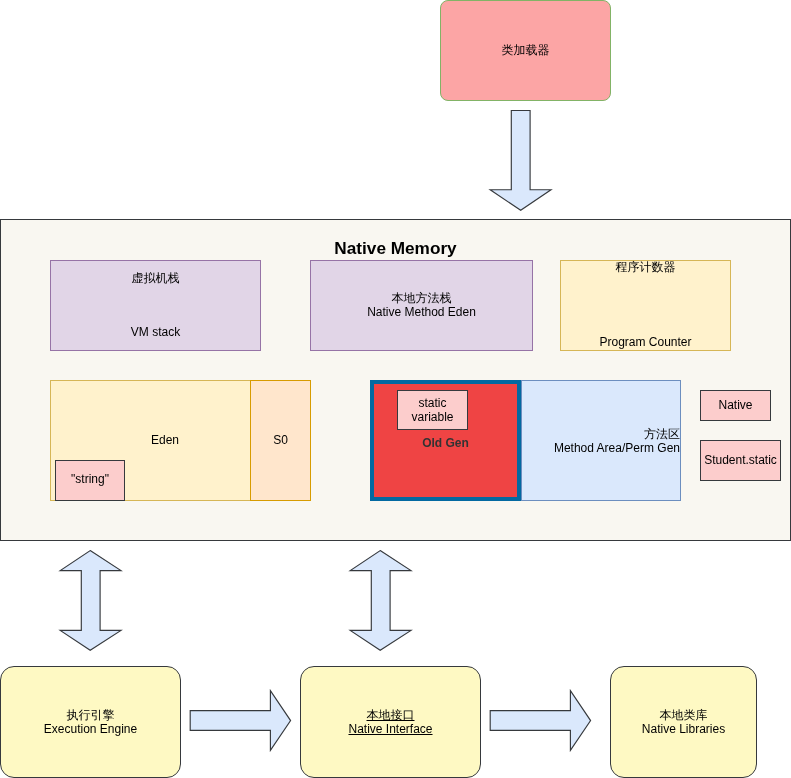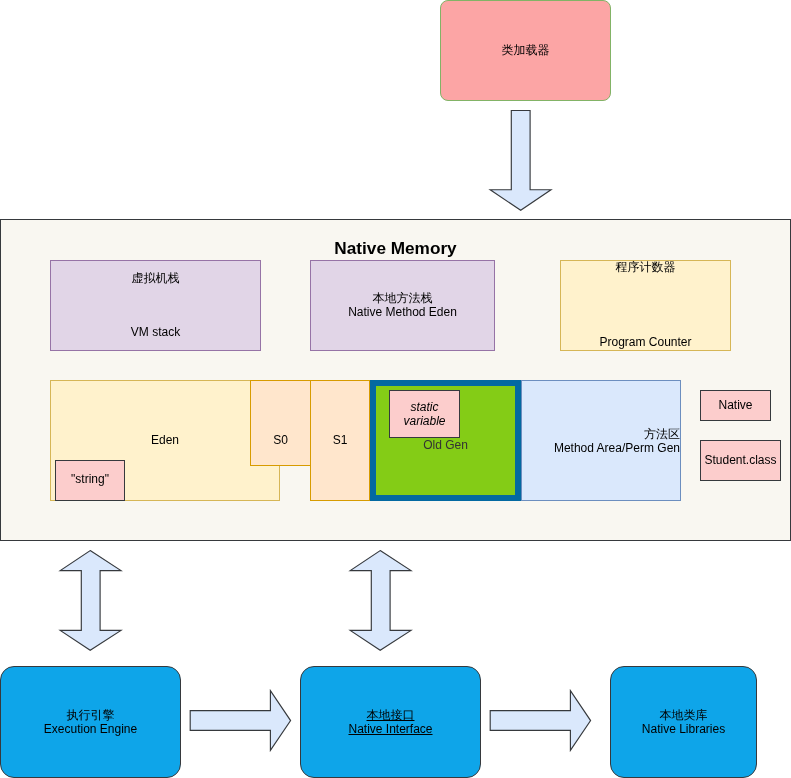--- a/index.html
+++ b/index.html
@@ -22,38 +22,38 @@
   
   #native-memory{position:absolute;box-sizing:border-box;left:0px;top:219px;width:791px;height:322px;
     background:#f9f7f1;border:1px solid #36393d;}
   #native-memory-title{position:absolute;left:0;top:238px;width:791px;
     text-align:center;font-size:17.2px;font-weight:bold;line-height:20px;}
 
   .purple{background:#e1d5e7;border:1px solid #9673a6;}
   .yellowbox{background:#fff2cc;border:1px solid #d6b656;justify-content:space-between;}
   .orangebox{background:#ffe6cc;border:1px solid #d79b00;}
   .bluebox{background:#dae8fc;border:1px solid #6c8ebf;align-items:flex-end;}
-  .greybox{background:#84cc16;border:6px solid #0369a1;}
+  .greybox{background:#ef4444;border:4px solid #0369a1;font-weight:bold;}
   .pinkbox{background:#fccdcc;border:1px solid #36393d;}
-  .beigebox{background:#0ea5e9;border:1px solid #36393d;border-radius:14px;}
+  .beigebox{background:#fef9c3;border:1px solid #36393d;border-radius:14px;}
 
   #vm-stack .t,#native-method-stack .t,#program-counter .t{position:relative;top:-1px;}
   #vm-stack{left:50px;top:260px;width:211px;height:91px;gap:40px;}
-  #native-method-stack{left:310px;top:260px;width:185px;height:91px;}
+  #native-method-stack{left:310px;top:260px;width:223px;height:91px;}
   #program-counter{left:560px;top:260px;width:171px;height:91px;}
 
   #eden{left:50px;top:380px;width:230px;height:121px;}
-  #s0{left:250px;top:380px;width:61px;height:86px;text-decoration:underline;}
+  #s0{left:250px;top:380px;width:61px;height:121px;text-decoration:underline;}
   #s1{left:310px;top:380px;width:60px;height:121px;}
   #old-gen{left:370px;top:380px;width:151px;height:121px;}
   #method-area{left:521px;top:380px;width:160px;height:121px;}
 
   #string-object{left:55px;top:460px;width:70px;height:41px;}
   #string-object .t{position:relative;top:-2px;}
-  #static-variable{left:389px;top:390px;width:71px;height:48px;font-style:italic;}
+  #static-variable{left:397px;top:390px;width:71px;height:40px;}
   #symbols{left:700px;top:390px;width:71px;height:31px;}
   #symbols .t{position:relative;top:-1px;}
   #student-class{left:700px;top:440px;width:81px;height:41px;}
   #student-class .t{position:relative;top:-1px;}
 
   #old-gen .t{position:absolute;left:0;right:0;top:52px;color:#333;}
   #eden .t{position:absolute;left:0;right:0;top:52px;}
   #s0 .t,#s1 .t{position:absolute;left:0;right:0;top:52px;}
 
   .beigebox .t{position:relative;top:-0.5px;}
@@ -91,43 +91,40 @@
     <span class="t">程序计数器</span>
     <span class="t">Program Counter</span>
   </div>
 
   <div class="box yellowbox" id="eden">
     <span class="t">Eden</span>
   </div>
   <div class="box orangebox" id="s0">
     <span class="t">S0</span>
   </div>
-  <div class="box orangebox" id="s1">
-    <span class="t">S1</span>
-  </div>
   <div class="box greybox" id="old-gen">
     <span class="t">Old Gen</span>
   </div>
   <div class="box bluebox" id="method-area">
     <span class="t">方法区</span>
     <span class="t">Method Area/Perm Gen</span>
   </div>
 
   <div class="box pinkbox" id="string-object">
     <span class="t">"string"</span>
   </div>
   <div class="box pinkbox" id="static-variable">
     <span class="t">static</span>
     <span class="t">variable</span>
   </div>
   <div class="box pinkbox" id="symbols">
     <span class="t">Native</span>
   </div>
   <div class="box pinkbox" id="student-class">
-    <span class="t">Student.class</span>
+    <span class="t">Student.static</span>
   </div>
 
   <div class="arrow" style="left:59px;top:549px;width:63px;height:103px;">
     <svg width="63" height="103" viewBox="0 0 63 103">
       <path d="M 31.2 1.6 L 62 21.6 L 41.1 21.6 L 41.1 81.4 L 62 81.4 L 31.2 101.2 L 1.2 81.4 L 22.3 81.4 L 22.3 21.6 L 1.2 21.6 Z" stroke-width="1.15" stroke-linejoin="miter" fill="#dae8fc" stroke="#36393d"></path>
     </svg>
   </div>
   <div class="arrow" style="left:349px;top:549px;width:63px;height:103px;">
     <svg width="63" height="103" viewBox="0 0 63 103">
       <path d="M 31.2 1.6 L 62 21.6 L 41.1 21.6 L 41.1 81.4 L 62 81.4 L 31.2 101.2 L 1.2 81.4 L 22.3 81.4 L 22.3 21.6 L 1.2 21.6 Z" stroke-width="1.15" stroke-linejoin="miter" fill="#dae8fc" stroke="#36393d"></path>

